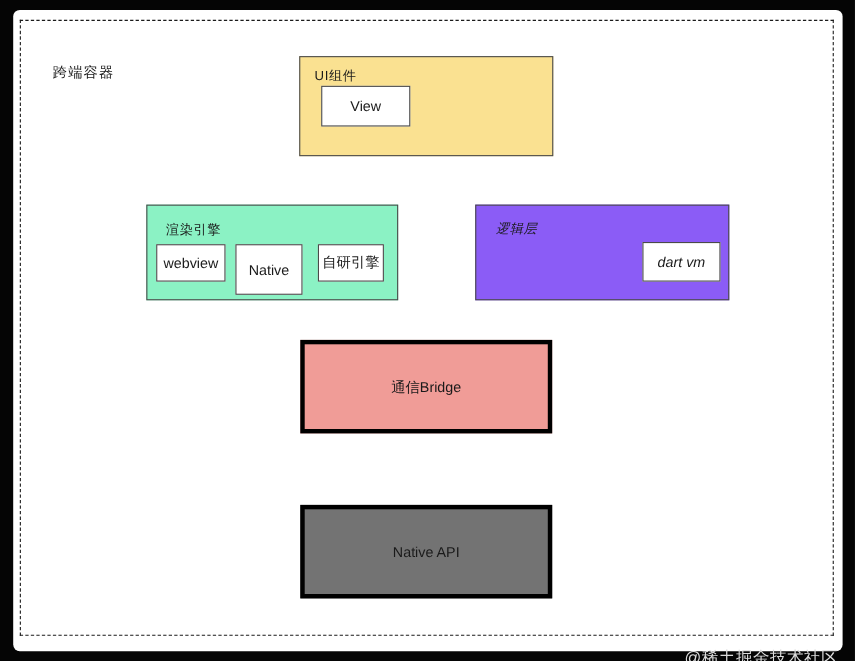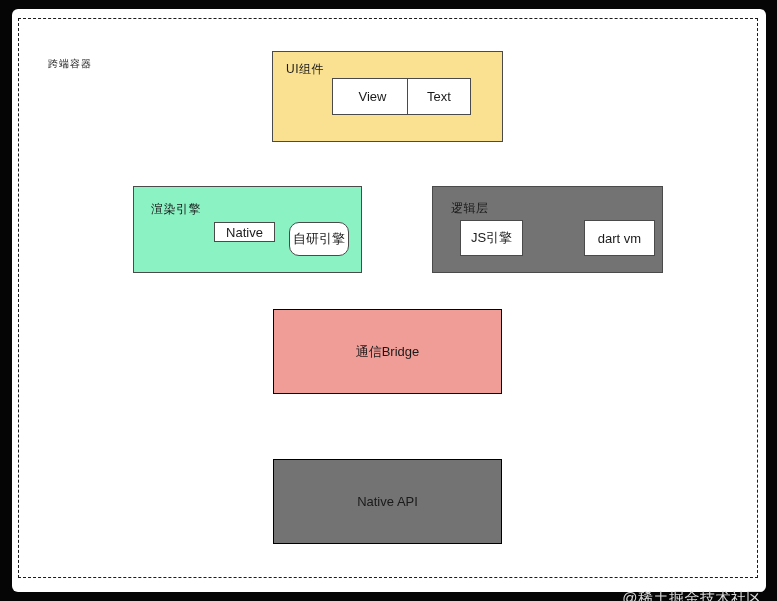--- a/index.html
+++ b/index.html
@@ -11,49 +11,49 @@
   }
   .page{
     position:absolute;left:12px;top:9px;width:754px;height:583px;
     background:#ffffff;border-radius:6px;
   }
   .dashed-frame{
     position:absolute;left:6px;top:9px;width:740px;height:560px;
     border:1px dashed #1b1b1b;
   }
   .page-title{
-    position:absolute;left:36px;top:48px;font-size:10px;letter-spacing:1px;
+    position:absolute;left:36px;top:48px;font-size:13px;letter-spacing:1px;
   }
   .group{
     position:absolute;border:1px solid #4a4a4a;
   }
   .group-label{
     position:absolute;font-size:12px;letter-spacing:0.5px;white-space:nowrap;
   }
   .node{
     position:absolute;background:#ffffff;border:1px solid #4a4a4a;
     display:flex;align-items:center;justify-content:center;
     font-size:13px;white-space:nowrap;
   }
   .block{
-    position:absolute;border:1px solid #000000;
+    position:absolute;border:4px solid #000000;
     display:flex;align-items:center;justify-content:center;
     font-size:13px;
   }
   
   .g-ui{left:260px;top:42px;width:231px;height:91px;}
   .g-ui .group-label{left:13px;top:9px;}
-  .n-view{left:19px;top:26px;width:81px;height:37px;margin-left:40px;}
+  .n-view{left:19px;top:26px;width:81px;height:37px;}
   .n-text{left:134px;top:26px;width:64px;height:37px;}
 
   .g-render{left:121px;top:177px;width:229px;height:87px;text-align:center;}
   .g-render .group-label{left:17px;top:14px;}
   .n-webview{left:8px;top:35px;width:63px;height:34px;}
-  .n-native{left:80px;top:35px;width:61px;height:20px;}
-  .n-custom{left:155px;top:35px;width:60px;height:34px;border-radius:10px;}
+  .n-native{left:80px;top:35px;width:61px;height:46px;}
+  .n-custom{left:155px;top:35px;width:60px;height:34px;}
 
   .g-logic{left:420px;top:177px;width:231px;height:87px;}
   .g-logic .group-label{left:18px;top:13px;}
   .n-js{left:27px;top:33px;width:63px;height:36px;}
   .n-dart{left:151px;top:33px;width:71px;height:36px;}
 
   .b-bridge{left:261px;top:300px;width:229px;height:85px;}
   .b-napi{left:261px;top:450px;width:229px;height:85px;}
 
   .watermark{
@@ -67,32 +67,31 @@
 <div class="canvas">
   <div class="page">
 
     <div class="dashed-frame"></div>
 
     <div class="page-title">跨端容器</div>
 
     <div class="group g-ui" style="background: rgb(250, 225, 145); padding-left: 28px;">
       <div class="group-label">UI组件</div>
       <div class="node n-view">View</div>
-      <div class="node n-text">Text</div>
     </div>
 
     <div class="group g-render" style="background: rgb(139, 242, 196);">
       <div class="group-label">渲染引擎</div>
+      <div class="node n-webview">webview</div>
       <div class="node n-native">Native</div>
       <div class="node n-custom">自研引擎</div>
     </div>
 
-    <div class="group g-logic" style="background: #737373;">
+    <div class="group g-logic" style="background: #8b5cf6; font-style: italic;">
       <div class="group-label">逻辑层</div>
-      <div class="node n-js">JS引擎</div>
       <div class="node n-dart">dart vm</div>
     </div>
 
     <div class="block b-bridge" style="background: rgb(240, 156, 151);">通信Bridge</div>
 
     <div class="block b-napi" style="background: #737373;">Native API</div>
 
     <div class="watermark" style="color: rgb(220, 220, 220);">@稀土掘金技术社区</div>
   </div>
 </div>

